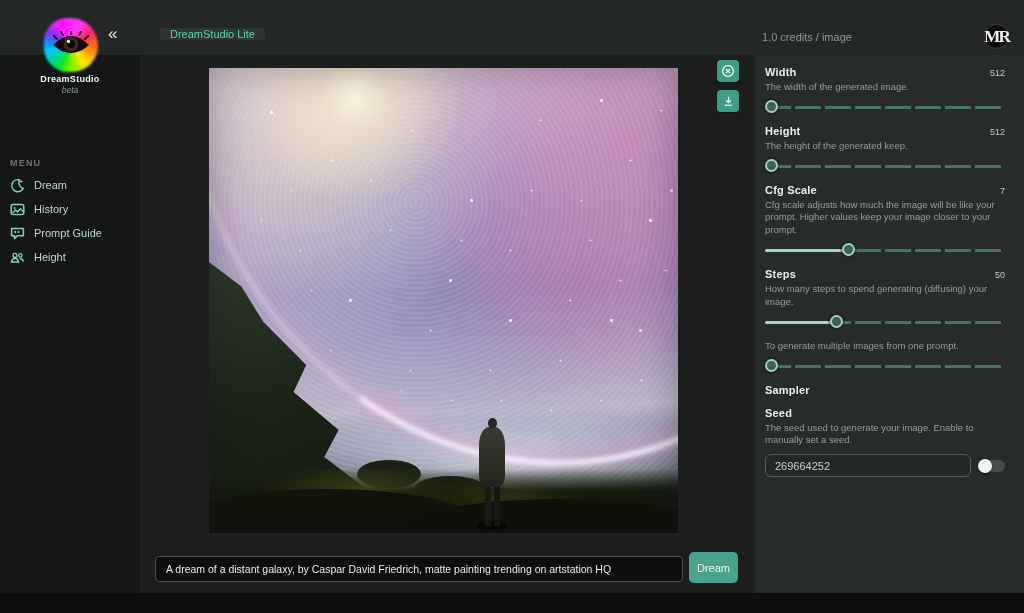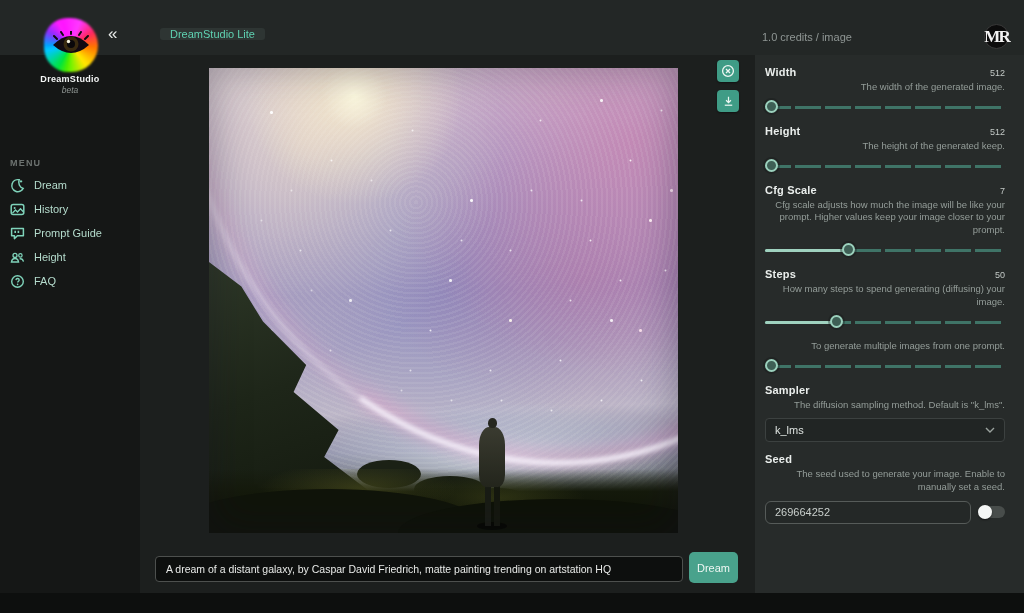--- a/index.html
+++ b/index.html
@@ -81,21 +81,21 @@
   .prompt-bar { position:absolute; left:0; top:497px; width:615px; height:41px; }
   .prompt-input { position:absolute; left:15px; top:4px; width:528px; height:26px; background:#0d0f0e; border:1px solid #4d504e; border-radius:4px; color:#e8eae8; font-size:10.5px; padding:0 10px; font-family:"Liberation Sans", sans-serif; outline:none; }
   .dream-btn { position:absolute; left:549px; top:0; width:49px; height:31px; background:#49a28c; border:none; border-radius:5px; color:#eef7f3; font-size:11px; font-weight:500; cursor:pointer; font-family:"Liberation Sans", sans-serif; }
 
   
   .panel { position:absolute; left:755px; top:55px; width:269px; height:538px; background:#272b2a; padding:11px 19px 0 10px; }
   .setting { margin-bottom:11px; }
   .s-head { display:flex; justify-content:space-between; align-items:baseline; }
   .s-label { color:#eaeeec; font-size:11px; font-weight:bold; letter-spacing:.2px; }
   .s-value { color:#c3c9c6; font-size:9px; }
-  .s-desc { color:#949d99; font-size:9.5px; line-height:1.35; margin-top:3px;text-align:right; }
+  .s-desc { color:#949d99; font-size:9.5px; line-height:1.35; margin-top:3px; }
   .slider { position:relative; height:14px; margin-top:6px; cursor:pointer; }
   .slider .track { position:absolute; left:0; right:0; top:6px; height:3px; border-radius:2px; background:repeating-linear-gradient(90deg,#3f7467 0 26px,#272b2a 26px 30px); }
   .slider .fill { position:absolute; left:0; top:6px; height:3px; border-radius:2px; background:#9fd2bf; width:var(--p,0%); }
   .slider .handle { position:absolute; top:0; width:13px; height:13px; border-radius:50%; background:#3e5f55; border:2px solid #9bd1bd; left:clamp(0px, calc(var(--p,0%) - 7px), calc(100% - 13px)); box-shadow:0 0 0 2px rgba(20,24,23,.35); }
   .select { margin-top:7px; height:24px; background:#212524; border:1px solid #3c4140; border-radius:4px; display:flex; align-items:center; justify-content:space-between; padding:0 9px; cursor:pointer; }
   .select .sel-text { color:#dde3e0; font-size:11px; }
   .seed-row { margin-top:7px; display:flex; align-items:center; gap:8px; }
   .seed-input { flex:1; height:23px; background:#23272620; background-color:#242827; border:1px solid #565b59; border-radius:6px; color:#c9cfcc; font-size:11px; padding:0 9px; font-family:"Liberation Sans", sans-serif; outline:none; }
   .toggle { position:relative; width:26px; height:12px; border-radius:7px; background:#484d4b; cursor:pointer; flex:0 0 26px; }
   .toggle .knob { position:absolute; left:-1px; top:-1px; width:14px; height:14px; border-radius:50%; background:#f5f7f6; box-shadow:0 1px 2px rgba(0,0,0,.5); }
@@ -147,30 +147,20 @@
       </div>
       <div class="menu-item">
         <span class="mi-icon">
           <svg viewBox="0 0 15 15" width="15" height="15">
               <circle cx="5" cy="5.4" r="2" fill="none" stroke="#7fd3ba" stroke-width="1.3"></circle>
               <circle cx="10.4" cy="5.4" r="1.7" fill="none" stroke="#7fd3ba" stroke-width="1.2"></circle>
               <path d="M1.4 12c.4-2.3 1.8-3.5 3.6-3.5S8.2 9.7 8.6 12zM9.6 8.8c1.9-.3 3.4.8 3.9 2.8" fill="none" stroke="#7fd3ba" stroke-width="1.3"></path>
             </svg>
         </span>
         <span class="mi-label">Height</span>
-      </div>
-      <div class="menu-item">
-        <span class="mi-icon">
-          <svg viewBox="0 0 15 15" width="15" height="15">
-              <circle cx="7.5" cy="7.5" r="5.8" fill="none" stroke="#7fd3ba" stroke-width="1.4"></circle>
-              <path d="M5.9 6.1c.1-1 .8-1.6 1.7-1.6.9 0 1.6.6 1.6 1.5 0 1.2-1.5 1.3-1.5 2.5" fill="none" stroke="#7fd3ba" stroke-width="1.3"></path>
-              <circle cx="7.6" cy="10.4" r=".8" fill="#7fd3ba"></circle>
-            </svg>
-        </span>
-        <span class="mi-label">FAQ</span>
       </div>
     </div>
   </div>
 
   <div class="logo">
     <div class="blob"></div>
     <svg class="eye" viewBox="0 0 40 28">
       <path d="M2 14 Q20 -4 38 14 Q20 30 2 14 Z" fill="#120a12"></path>
       <circle cx="20" cy="13" r="7.5" fill="#3a2a10"></circle>
       <circle cx="20" cy="13" r="4" fill="#0a070a"></circle>
@@ -286,27 +276,20 @@
         <div class="track"></div>
           <div class="fill"></div>
           <div class="handle"></div>
       </div>
     </div>
 
     <div class="setting">
       <div class="s-head">
         <span class="s-label">Sampler</span>
       </div>
-      <div class="s-desc">The diffusion sampling method. Default is "k_lms".</div>
-      <div class="select">
-        <span class="sel-text">k_lms</span>
-        <svg viewBox="0 0 10 6" width="10" height="6">
-            <path d="M1 1l4 4 4-4" fill="none" stroke="#9aa29e" stroke-width="1.4"></path>
-          </svg>
-      </div>
     </div>
 
     <div class="setting">
       <div class="s-head">
         <span class="s-label">Seed</span>
       </div>
       <div class="s-desc">The seed used to generate your image. Enable to manually set a seed.</div>
       <div class="seed-row">
         <input class="seed-input" type="text" value="269664252" style="">
         <div class="toggle">

